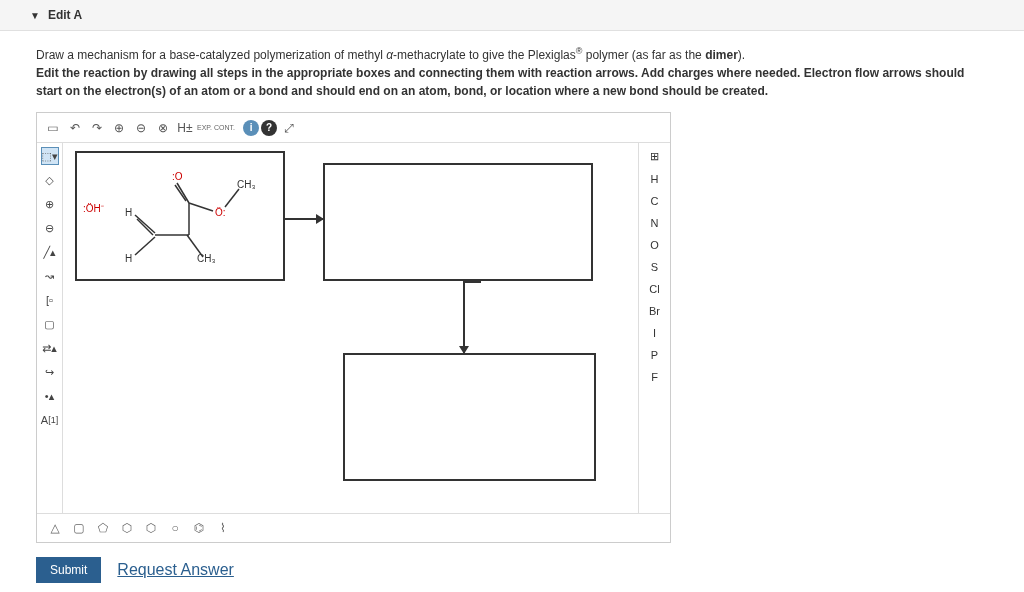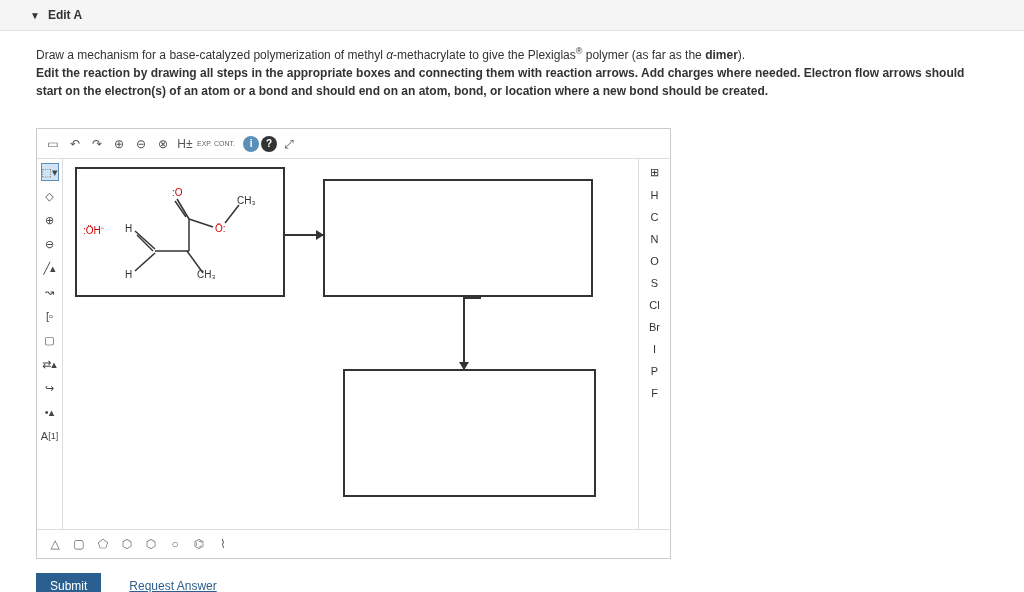--- a/index.html
+++ b/index.html
@@ -1,21 +1,21 @@
 <!DOCTYPE html>
 <html><head>
   <meta charset="utf-8">
   <style>
     * { box-sizing: border-box; margin: 0; padding: 0; }
     body { font-family: Arial, sans-serif; font-size: 12px; color: #333; background: #fff; }
     .part-header { background: #f5f5f5; padding: 8px 30px; border-bottom: 1px solid #e0e0e0; }
     .part-header-inner { display: flex; align-items: center; gap: 8px; }
     .triangle-down { font-size: 10px; color: #333; }
     .content { padding: 14px 36px; }
-    .instructions { margin-bottom: 28px; line-height: 1.5; }
+    .instructions { margin-bottom: 12px; line-height: 1.5; }
     .sup { font-size: 9px; vertical-align: super; }
     .editor-container { border: 1px solid #ccc; width: 635px; background: #fff; position: relative; }
     .toolbar { display: flex; align-items: center; gap: 2px; padding: 4px 6px; border-bottom: 1px solid #ddd; height: 30px; }
     .tool-btn { width: 20px; height: 20px; display: flex; align-items: center; justify-content: center; cursor: pointer; font-size: 12px; color: #555; }
     .tool-btn.info { background: #5a8fb8; color: #fff; border-radius: 50%; width: 16px; height: 16px; font-size: 10px; font-weight: bold; }
     .tool-btn.help { background: #333; color: #fff; border-radius: 50%; width: 16px; height: 16px; font-size: 10px; font-weight: bold; }
     .editor-body { display: flex; }
     .left-tools { width: 26px; border-right: 1px solid #ddd; display: flex; flex-direction: column; align-items: center; padding: 4px 0; gap: 6px; }
     .left-tool { width: 18px; height: 18px; display: flex; align-items: center; justify-content: center; cursor: pointer; font-size: 11px; color: #444; }
     .left-tool.active { background: #d0e4f5; border: 1px solid #5a8fb8; }
@@ -28,23 +28,23 @@
     .arrow1::after { content: ''; position: absolute; right: -1px; top: -4px; border-left: 8px solid #333; border-top: 5px solid transparent; border-bottom: 5px solid transparent; }
     .arrow2 { position: absolute; left: 400px; top: 138px; width: 2px; height: 72px; background: #333; }
     .arrow2::before { content: ''; position: absolute; left: 0; top: 0; width: 18px; height: 2px; background: #333; }
     .arrow2::after { content: ''; position: absolute; left: -4px; bottom: -1px; border-top: 8px solid #333; border-left: 5px solid transparent; border-right: 5px solid transparent; }
     .molecule { position: absolute; font-size: 10px; }
     .red { color: #c00; }
     .right-tools { width: 32px; border-left: 1px solid #ddd; display: flex; flex-direction: column; align-items: center; padding: 4px 0; gap: 4px; }
     .element-btn { padding: 3px 4px; cursor: pointer; font-size: 11px; color: #333; text-align: center; width: 24px; }
     .bottom-bar { border-top: 1px solid #ddd; padding: 6px 10px; display: flex; gap: 8px; align-items: center; }
     .shape-btn { width: 16px; height: 16px; cursor: pointer; display: flex; align-items: center; justify-content: center; color: #666; font-size: 12px; }
-    .submit-row { margin-top: 14px; display: flex; align-items: center; gap: 28px; }
+    .submit-row { margin-top: 14px; display: flex; align-items: center; gap: 16px; }
     .submit-btn { background: #2b5f8f; color: #fff; border: none; padding: 6px 14px; cursor: pointer; font-size: 12px; }
-    .request-link { color: #2b5f8f; text-decoration: underline; cursor: pointer; font-size: 12px; }
+    .request-link { color: #2b5f8f; text-decoration: underline; cursor: pointer; font-size: 16px; }
     .exp-cont { font-size: 7px; color: #666; display: flex; gap: 2px; }
   </style>
 </head>
 <body>
 
 <div class="part-header">
   <div class="part-header-inner">
     <span class="triangle-down">▼</span>
     <strong>Edit A</strong>
   </div>
@@ -91,21 +91,21 @@
         <span class="left-tool">↪</span>
         <span class="left-tool">•▴</span>
         <span class="left-tool">
             <span>A</span>
             <span class="sup">[1]</span>
           </span>
       </div>
 
       <div class="canvas">
         <div class="reaction-box box1">
-          <div class="molecule" style="left:6px; top:54px;">
+          <div class="molecule" style="left:6px; top:48px;">
             <span class="red">:ÖH⁻</span>
           </div>
           <div class="molecule" style="left:48px; top:54px;">
             <span>H</span>
           </div>
           <div class="molecule" style="left:48px; top:100px;">
             <span>H</span>
           </div>
           <div class="molecule red" style="left:95px; top:18px;">
             <span>:O</span>

